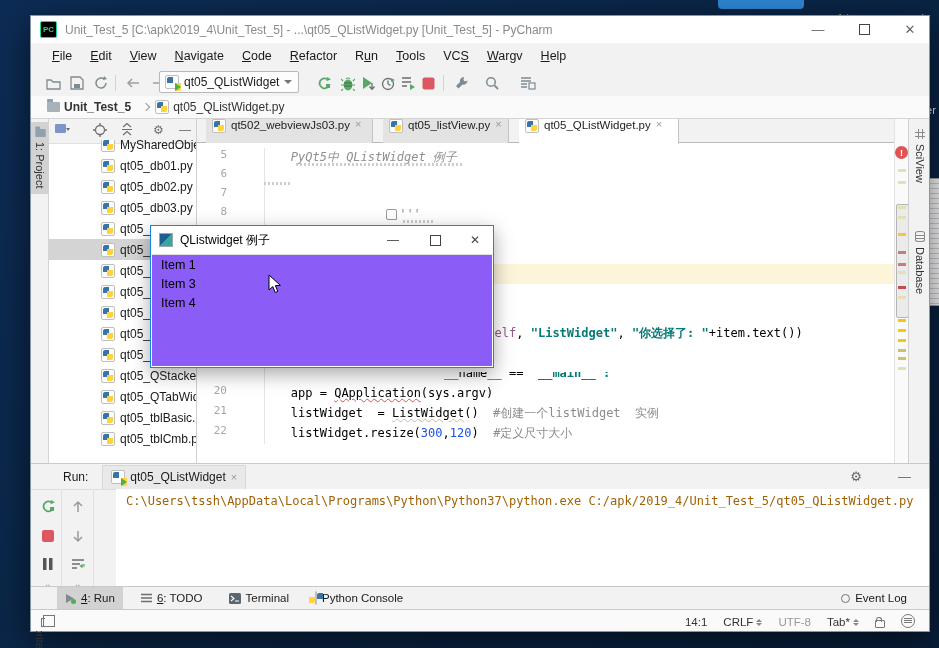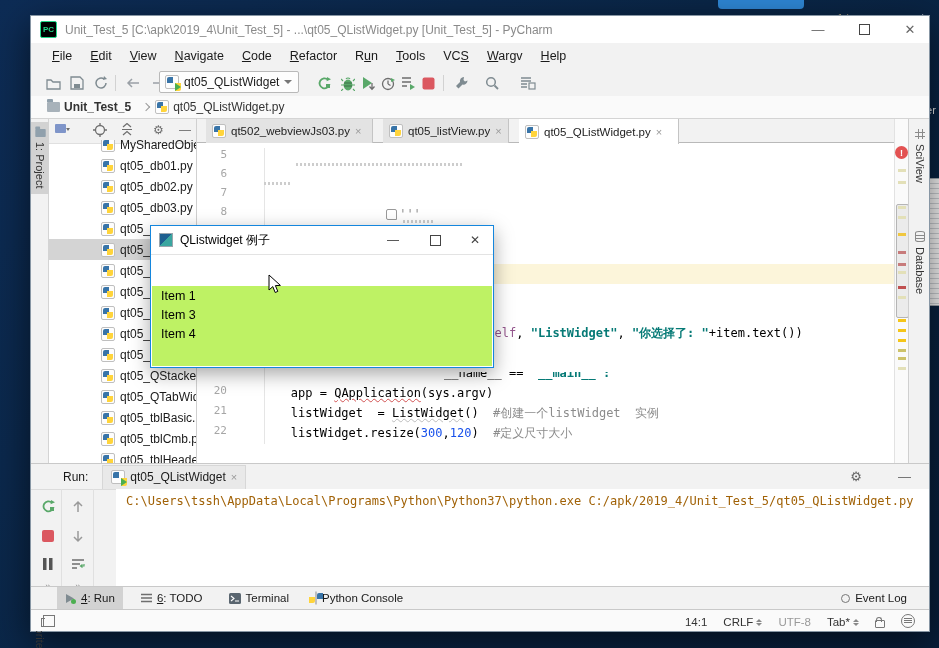--- a/index.html
+++ b/index.html
@@ -51,21 +51,21 @@
   .proj{left:18px;top:103px;width:148px;height:344px;background:#ffffff;border-right:1px solid #d0d0d0;box-sizing:border-box;overflow:hidden;}
   .proj-head{position:absolute;left:0;top:0;width:100%;height:24px;background:#f2f2f2;border-bottom:1px solid #e0e0e0;}
   .ph-ic{position:absolute;top:4px;color:#6e6e6e;font-size:12px;line-height:14px;}
   .tree{position:absolute;left:0;top:21px;width:100%;height:323px;overflow:hidden;}
   .trow{position:absolute;left:0;width:100%;height:21px;display:flex;align-items:center;}
   .trow.sel{background:#d4d4d4;}
   .trow .pyic{margin-left:52px;margin-right:5px;}
   .trow .tlabel{font-size:12px;color:#1a1a1a;white-space:nowrap;}
   
   .tabbar{left:166px;top:103px;width:697px;height:24px;background:#f2f2f2;border-bottom:1px solid #b9b9b9;box-sizing:border-box;}
-  .etab{position:absolute;top:0;height:24px;background:#e3e3e3;border-right:1px solid #c4c4c4;display:flex;align-items:center;padding:0 6px;box-sizing:border-box;}
+  .etab{position:absolute;top:0;height:24px;background:#e3e3e3;border-right:1px solid #c4c4c4;display:flex;align-items:flex-start;padding:0 6px;box-sizing:border-box;}
   .etab.active{background:#ffffff;height:25px;border-bottom:0;z-index:2;}
   .etab .elabel{font-size:11.5px;color:#222;margin:0 5px;white-space:nowrap;overflow:hidden;}
   .closex{color:#9a9a9a;font-size:11px;line-height:10px;}
   .closex:after{content:'×';}
   .editor{left:166px;top:127px;width:697px;height:320px;background:#ffffff;overflow:hidden;}
   .lineband{position:absolute;left:0;width:100%;height:20px;background:#fcf5da;}
   .iguide{position:absolute;width:1px;background:#e5e5e5;}
   .code-row{position:absolute;left:0;width:100%;height:19px;display:flex;}
   .ln{width:30px;text-align:right;padding-right:6px;font-family:"DejaVu Sans Mono",monospace;font-size:11px;color:#a6a6a6;flex:none;}
   .code{font-family:"DejaVu Sans Mono",monospace;font-size:12px;white-space:pre;line-height:18px;}
@@ -126,21 +126,21 @@
   .lockic:before{content:'';position:absolute;top:-4px;left:0px;width:4px;height:4px;border:1px solid #777;border-bottom:0;border-radius:3px 3px 0 0;}
   .hector{width:12px;height:12px;border:1px solid #777;border-radius:50%;position:relative;}
   .hector:before{content:'';position:absolute;top:3px;left:2px;right:2px;height:1px;background:#777;box-shadow:0 2px 0 #777,0 4px 0 #777;}
   
   .dlg{left:150px;top:225px;width:344px;height:143px;background:#fff;border:1px solid #1486dd;box-shadow:0 6px 18px rgba(0,0,0,.35);z-index:50;box-sizing:border-box;}
   .dlg-title{position:absolute;left:0;top:0;width:100%;height:29px;background:#fff;border-bottom:1px solid #e3e3e3;display:flex;align-items:center;box-sizing:border-box;}
   .dlg-ic{width:14px;height:14px;border:1px solid #9aa5ad;margin:0 7px 0 8px;background:linear-gradient(135deg,#1d5f8f 0 50%,#3aa6a0 50% 100%);box-sizing:border-box;flex:none;}
   .dlg-text{font-size:12px;color:#000;white-space:nowrap;}
   .dlg-btn{position:absolute;top:0;height:28px;width:32px;display:flex;align-items:center;justify-content:center;color:#444;font-size:12px;}
   .dlg-max{width:9px;height:9px;border:1px solid #444;}
-  .dlg-list{position:absolute;left:1px;top:29px;right:1px;bottom:1px;background:#bef264;margin-top:31px;}
+  .dlg-list{position:absolute;left:1px;top:29px;right:1px;bottom:1px;background:#8b5cf6;}
   .ditem{height:19px;display:flex;align-items:center;padding-left:9px;font-size:12.5px;color:#000;}
   .ditem.hover{background:#e2f1fb;}
   .cursor{z-index:60;}
   svg{display:block;}
 </style>
 </head>
 <body>
 
 <div class="scene">
 
@@ -368,24 +368,20 @@
             <div class="tlabel">qt05_QTabWid</div>
           </div>
           <div class="trow" style="top: 267px;">
             <div class="pyic"></div>
             <div class="tlabel">qt05_tblBasic.p</div>
           </div>
           <div class="trow" style="top: 288px;">
             <div class="pyic"></div>
             <div class="tlabel">qt05_tblCmb.py</div>
           </div>
-          <div class="trow" style="top: 309px;">
-            <div class="pyic"></div>
-            <div class="tlabel">qt05_tblHeade</div>
-          </div>
         </div>
     </div>
 
     <div class="abs tabbar">
         <div class="etab" style="left: 9px; width: 167px;">
           <div class="pyic"></div>
           <div class="elabel">qt502_webviewJs03.py</div>
           <div class="closex"></div>
         </div>
         <div class="etab" style="left: 186px; width: 126px;">
@@ -399,20 +395,21 @@
           <div class="closex"></div>
         </div>
       </div>
 
     <div class="abs editor">
       <div class="lineband" style="top:121px;"></div>
       <div class="iguide" style="left:67px;top:5px;height:296px;"></div>
       <div>
           <div class="code-row" style="top: 5px;">
             <div class="ln">5</div>
+            <div class="code"><span class="tk-p">        </span><span class="tk-doc">PyQt5中 QListWidget 例子</span></div>
           </div>
           <div class="code-row" style="top: 24px;">
             <div class="ln">6</div>
             <div class="code"></div>
           </div>
           <div class="code-row" style="top: 43px;">
             <div class="ln">7</div>
             <div class="code"></div>
           </div>
           <div class="code-row" style="top: 62px;">

